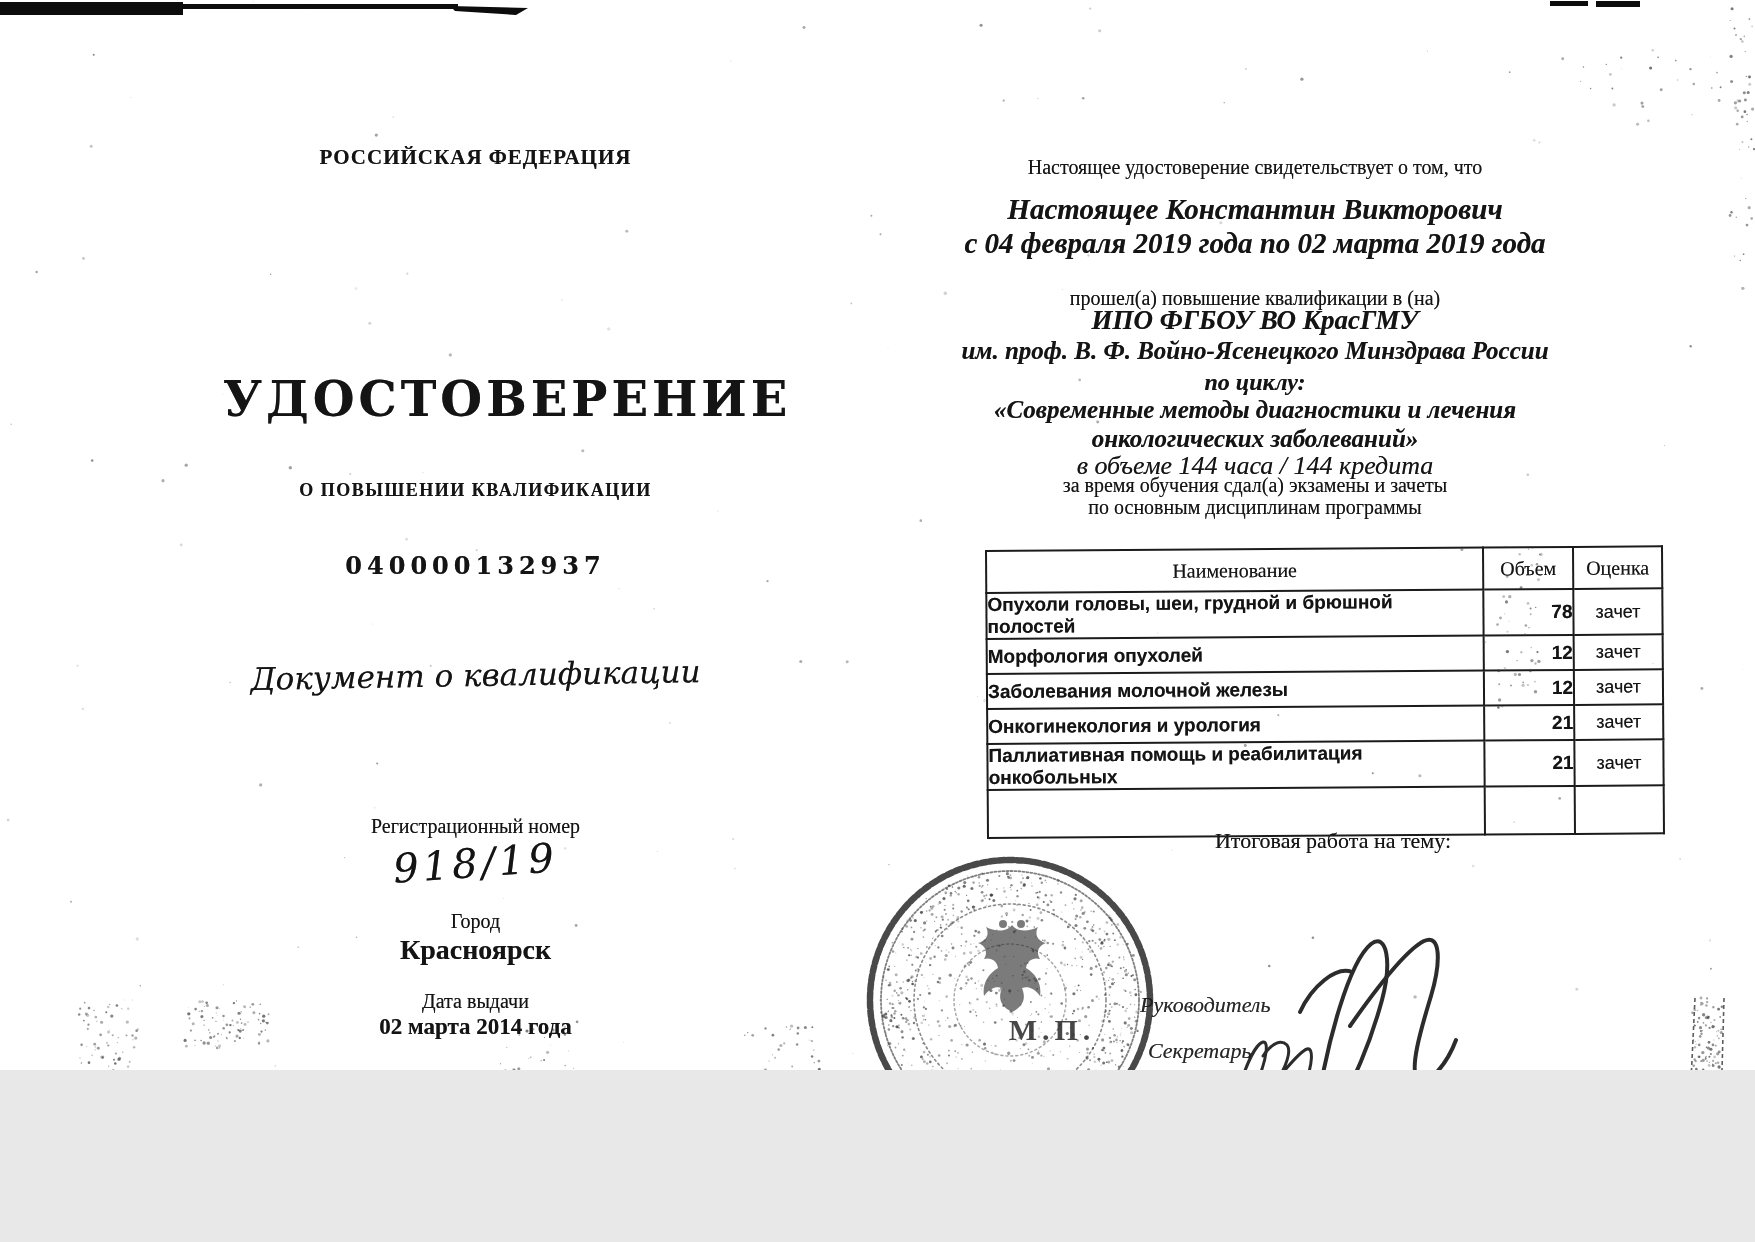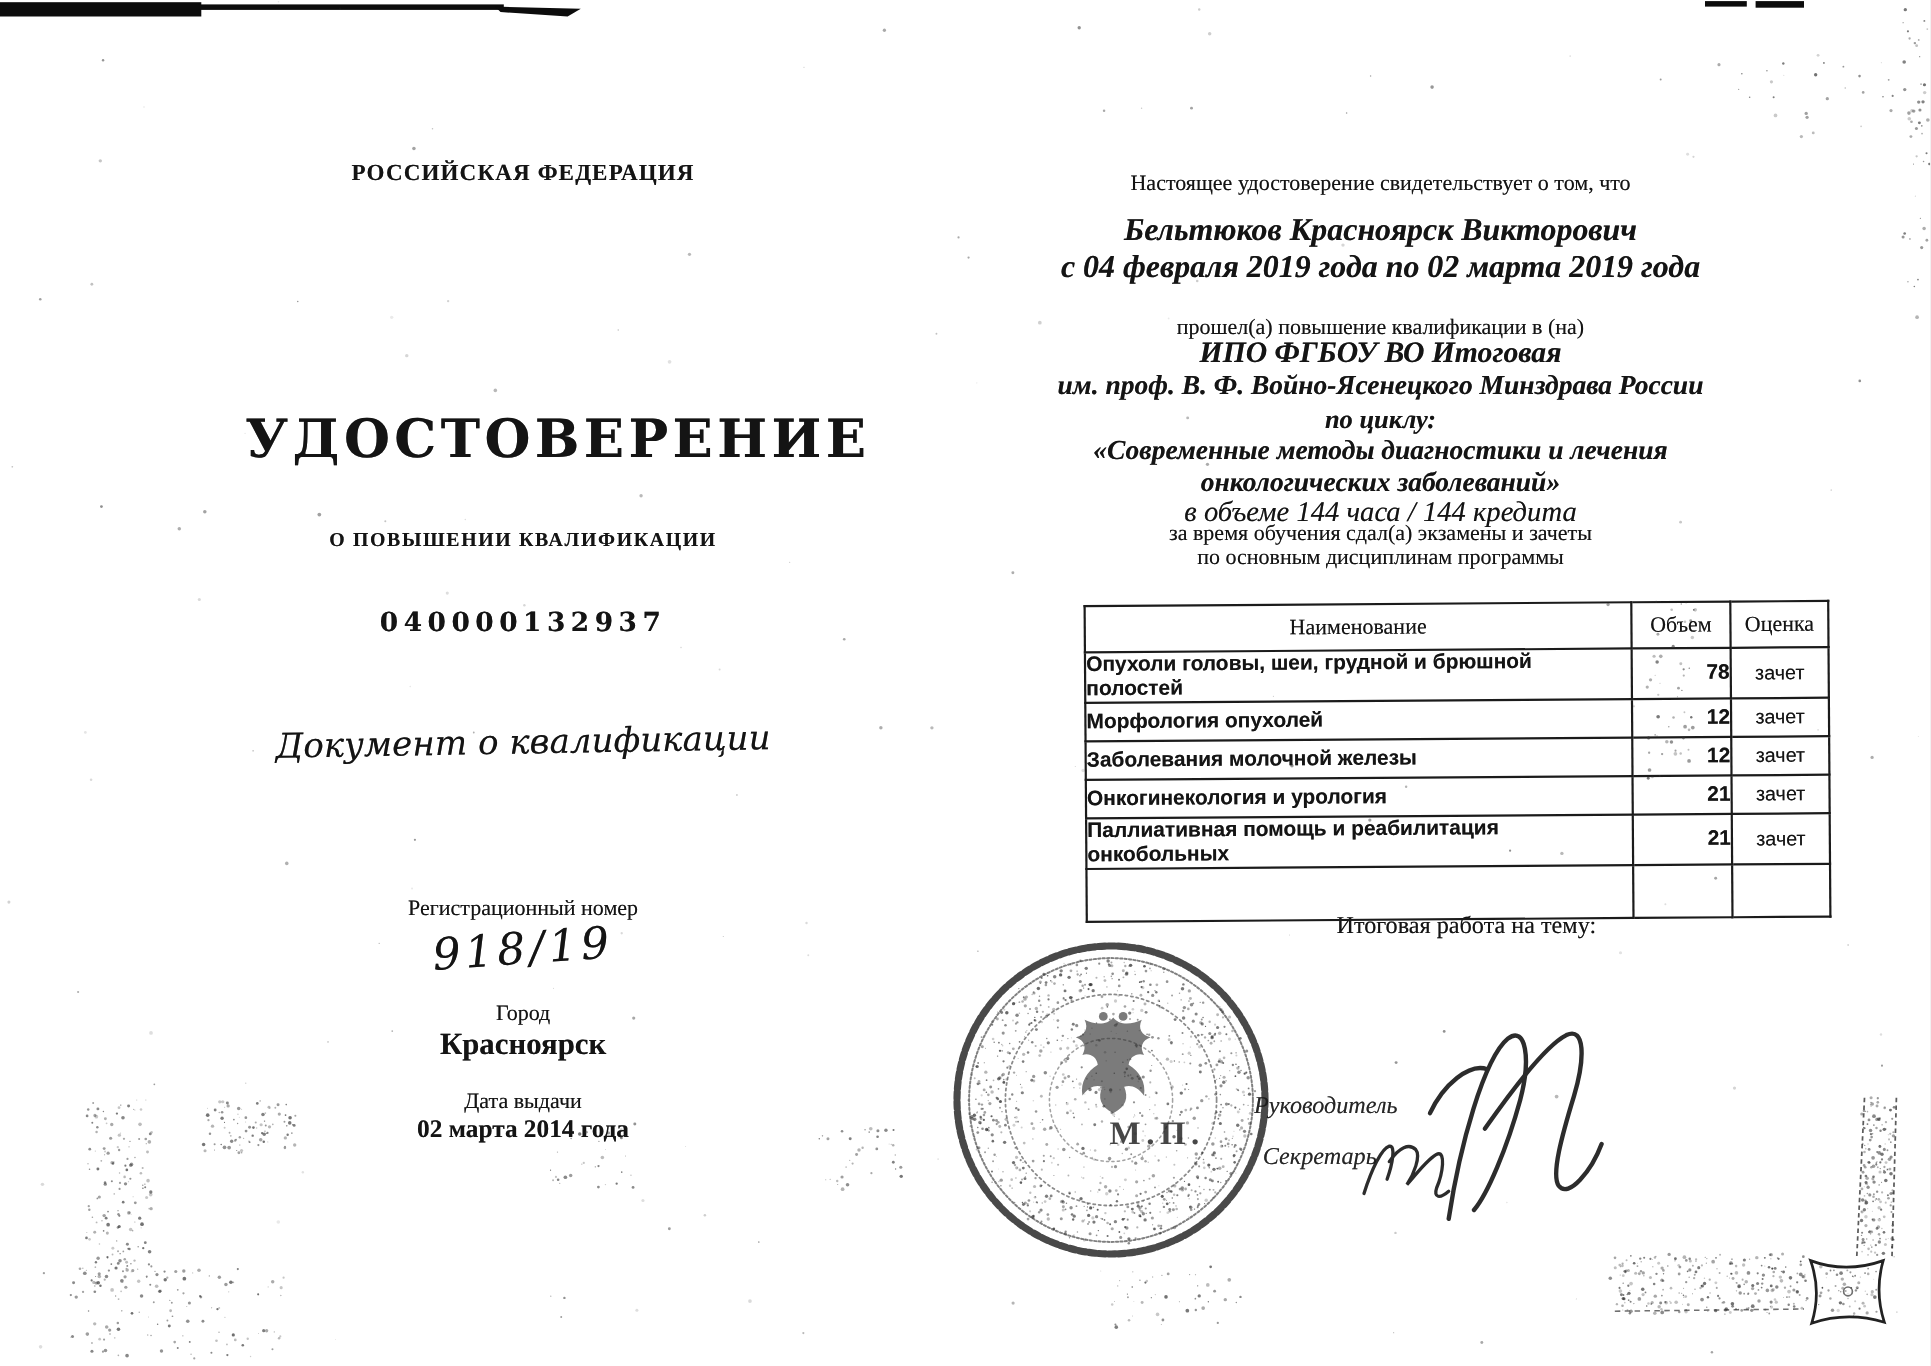--- a/index.html
+++ b/index.html
@@ -1,17 +1,17 @@
 <!DOCTYPE html>
 <html><head>
 <meta charset="utf-8">
 <style>
   html,body{margin:0;padding:0;background:#e8e8e8;}
   .page{
-    position:relative;width:1755px;height:1242px;background:#ffffff;
+    position:relative;width:1755px;height:1070px;background:#ffffff;
     overflow:hidden;font-family:"Liberation Serif",serif;color:#141414;
   }
   .abs{position:absolute;line-height:1.15;}
   .ctr{text-align:center;}
   .ink{color:#141414;text-shadow:0 0 .4px rgba(10,10,10,.55);}
 
   
   .lcol{left:223px;width:505px;}
   .t-country{top:145px;font-size:21px;font-weight:bold;letter-spacing:1px;}
   .t-title{top:372px;font-size:48px;font-weight:bold;letter-spacing:4px;font-family:"DejaVu Serif",serif;}
@@ -73,24 +73,24 @@
   <div class="abs ctr ink lcol t-serial">040000132937</div>
   <div class="abs ctr ink lcol t-doctype">Документ о квалификации</div>
   <div class="abs ctr ink lcol t-reglabel">Регистрационный номер</div>
   <div class="abs ctr ink lcol t-regnum">918/19</div>
   <div class="abs ctr ink lcol t-citylabel">Город</div>
   <div class="abs ctr ink lcol t-city">Красноярск</div>
   <div class="abs ctr ink lcol t-datelabel">Дата выдачи</div>
   <div class="abs ctr ink lcol t-date">02 марта 2014 года</div>
 
   <div class="abs ctr ink rcol t-intro">Настоящее удостоверение свидетельствует о том, что</div>
-  <div class="abs ctr ink rcol t-name">Бельтюков Красноярск Викторович</div>
+  <div class="abs ctr ink rcol t-name">Настоящее Константин Викторович</div>
   <div class="abs ctr ink rcol t-period">с 04 февраля 2019 года по 02 марта 2019 года</div>
   <div class="abs ctr ink rcol t-completed">прошел(а) повышение квалификации в (на)</div>
-  <div class="abs ctr ink rcol t-inst1">ИПО ФГБОУ ВО Итоговая</div>
+  <div class="abs ctr ink rcol t-inst1">ИПО ФГБОУ ВО КрасГМУ</div>
   <div class="abs ctr ink rcol t-inst2">им. проф. В. Ф. Войно-Ясенецкого Минздрава России</div>
   <div class="abs ctr ink rcol t-cyclelabel">по циклу:</div>
   <div class="abs ctr ink rcol t-cycle1">«Современные методы диагностики и лечения</div>
   <div class="abs ctr ink rcol t-cycle2">онкологических заболеваний»</div>
   <div class="abs ctr ink rcol t-volume">в объеме 144 часа / 144 кредита</div>
   <div class="abs ctr ink rcol t-exams2">по основным  дисциплинам программы</div>
   <div class="abs ctr ink rcol t-exams1">за время обучения сдал(а) экзамены и зачеты</div>
   <div class="abs ctr ink t-finalwork">Итоговая работа на тему:</div>
 
   <table class="grades ink">

